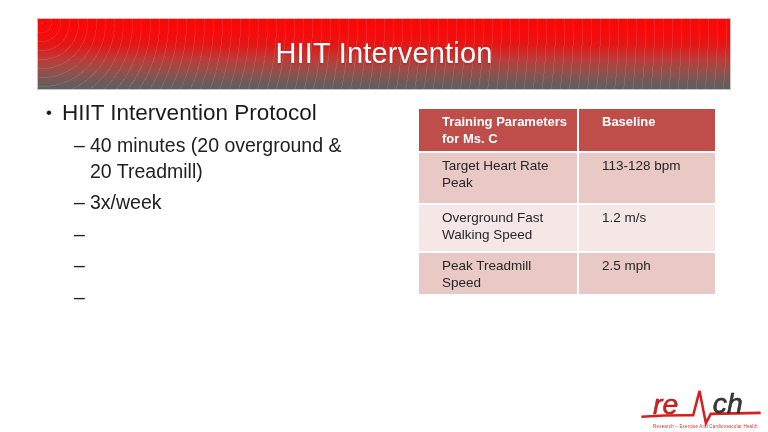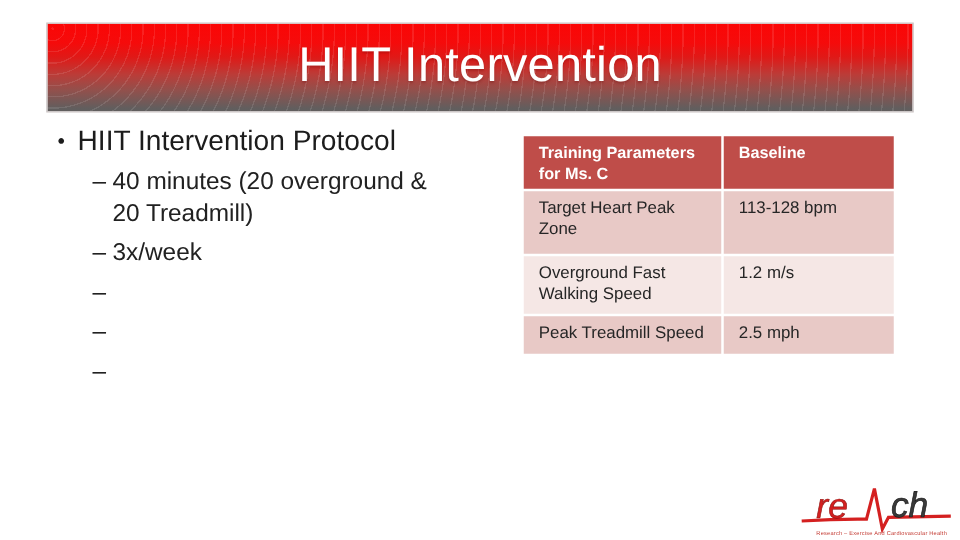--- a/index.html
+++ b/index.html
@@ -20,21 +20,21 @@
     background:
       repeating-radial-gradient(circle at 4px 4px, rgba(255,255,255,0.10) 0 1px, transparent 1px 9px),
       linear-gradient(180deg,
         #fb0606 0%, #f50b0b 22%, #e01917 38%,
         #bb3c38 58%, #92504c 76%, #615e5e 97%);
     border: 1px solid #c9c2c2;
     display: flex; align-items: center; justify-content: center;
   }
   .banner-title {
     color: #ffffff;
-    font-size: 39px;
+    font-size: 29px;
     letter-spacing: 0.2px;
     margin-top: -2px;
     text-shadow: 0 1px 2px rgba(80,0,0,0.25);
   }
 
   
   .content {
     position: absolute;
     left: 40px; top: 99px;
     width: 370px;
@@ -70,21 +70,21 @@
     position: absolute;
     left: 417px; top: 107px;
     border-collapse: separate;
     border-spacing: 2px;
     width: 300px;
     table-layout: fixed;
   }
   .params-table th, .params-table td {
     vertical-align: top;
     text-align: left;
-    padding: 4px 6px 3px 12px;
+    padding: 4px 6px 3px 23px;
   }
   .params-table th {
     background: #bf4d49;
     color: #ffffff;
     font-size: 13px;
     font-weight: bold;
     line-height: 17px;
     height: 42px;
   }
   .params-table td {
@@ -147,21 +147,21 @@
     <colgroup>
       <col class="col-param">
         <col class="col-value">
     </colgroup>
     <tbody>
         <tr>
       <th>Training Parameters for Ms. C</th>
       <th>Baseline</th>
     </tr>
     <tr class="band-dark row-1">
-      <td>Target Heart Peak Zone</td>
+      <td>Target Heart Rate Peak</td>
       <td>113-128 bpm</td>
     </tr>
     <tr class="band-light row-2">
       <td>Overground Fast Walking Speed</td>
       <td>1.2 m/s</td>
     </tr>
     <tr class="band-dark row-3">
       <td>Peak Treadmill Speed</td>
       <td>2.5 mph</td>
     </tr>

